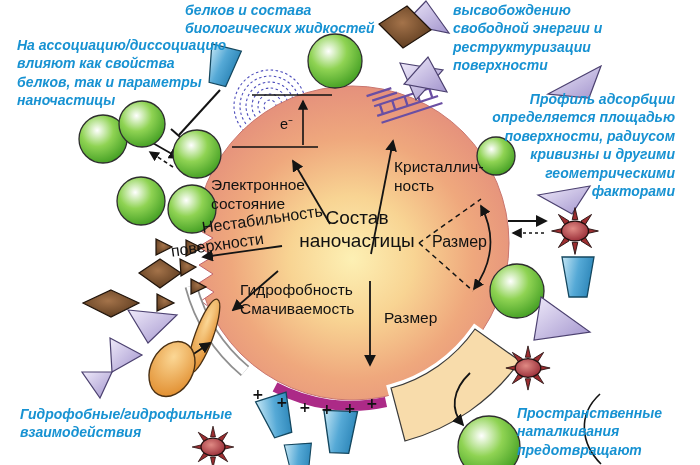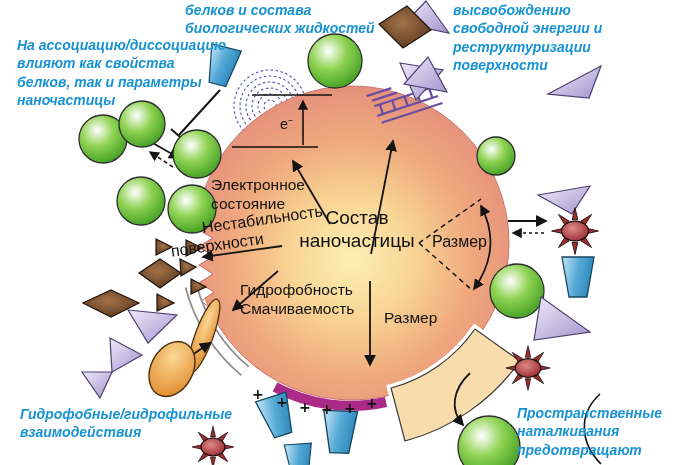--- a/index.html
+++ b/index.html
@@ -200,31 +200,39 @@
 <div class="note" style="left:185px;top:1px">белков и состава
 биологических жидкостей</div>
 <div class="note" style="left:17px;top:36px">На ассоциацию/диссоциацию
 влияют как свойства
 белков, так и параметры
 наночастицы</div>
 <div class="note" style="left:453px;top:1px">высвобождению
 свободной энергии и
 реструктуризации
 поверхности</div>
+<div class="note" style="right:25px;top:90px;text-align:right">Профиль адсорбции
+определяется площадью
+поверхности, радиусом
+кривизны и другими
+геометрическими
+факторами</div>
 <div class="note" style="left:20px;top:405px">Гидрофобные/гидрофильные
 взаимодействия</div>
 <div class="note" style="left:517px;top:404px">Пространственные
 наталкивания
 предотвращают
 связывание</div>
 
 <div class="lbl title" style="left:287px;top:206px;width:140px">Состав
 наночастицы</div>
 <div class="lbl" style="left:211px;top:176px">Электронное
 состояние</div>
+<div class="lbl" style="left:394px;top:158px">Кристаллич-
+ность</div>
 <div class="lbl rot" style="left:167px;top:223px">Нестабильность
 поверхности</div>
 <div class="lbl" style="left:432px;top:232px;font-size:16px">Размер</div>
 <div class="lbl" style="left:240px;top:281px;width:140px;text-align:left">Гидрофобность
 Смачиваемость</div>
 <div class="lbl" style="left:384px;top:309px">Размер</div>
 <div class="lbl" style="left:280px;top:116px;font-size:14.5px">e⁻</div>
 
 <span class="plus" style="left:252px;top:386px">+</span>
 <span class="plus" style="left:276px;top:394px">+</span>

